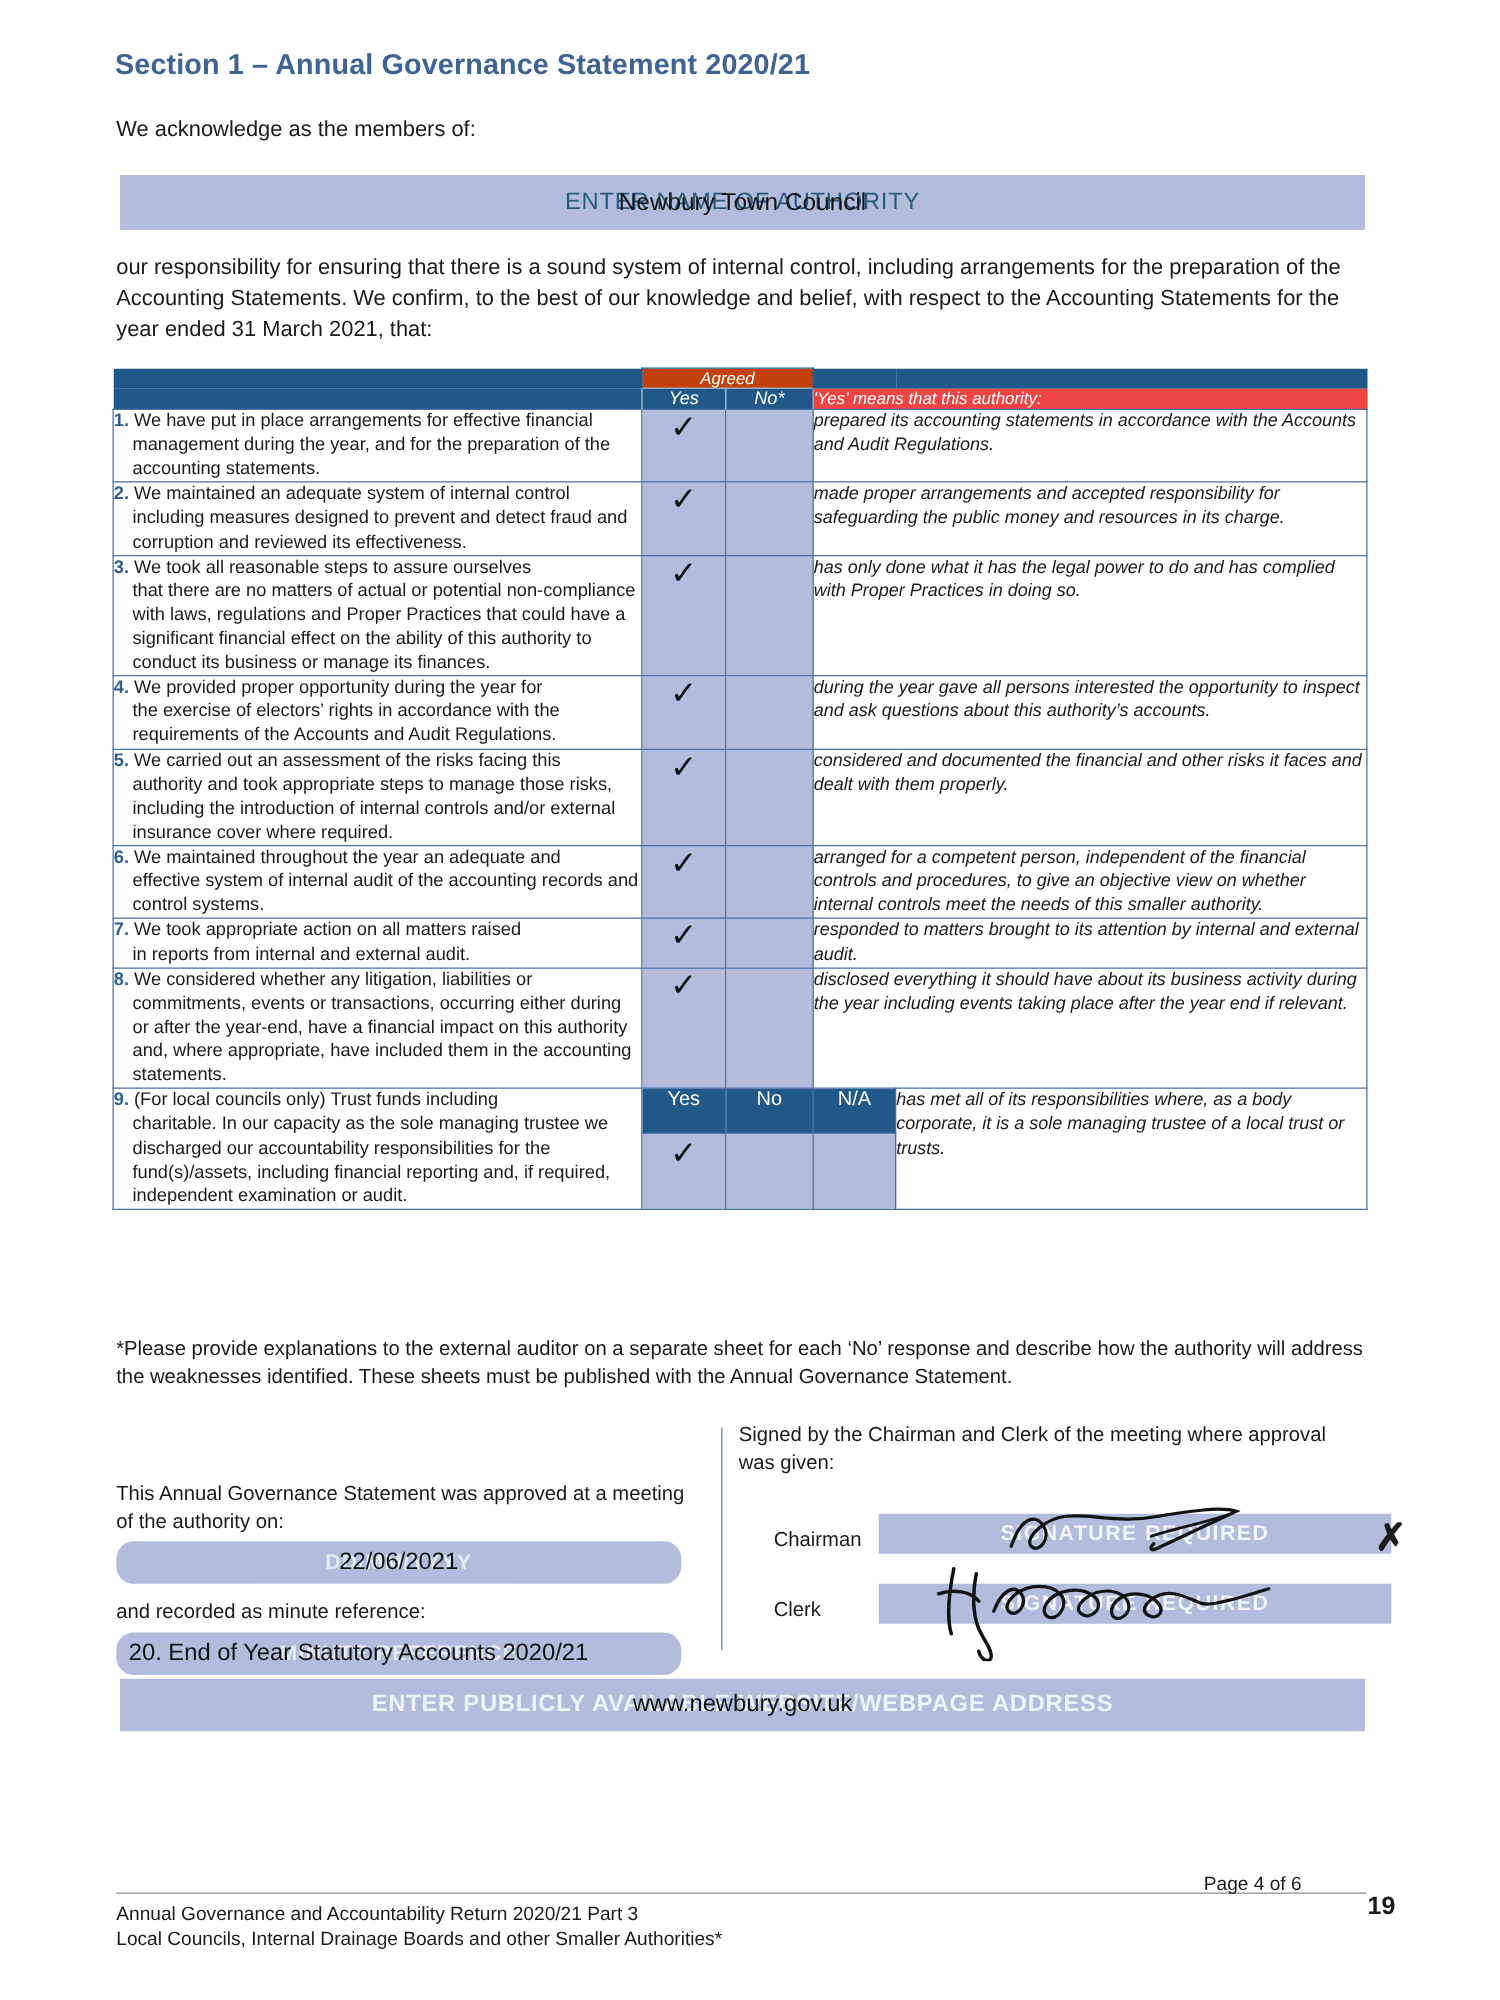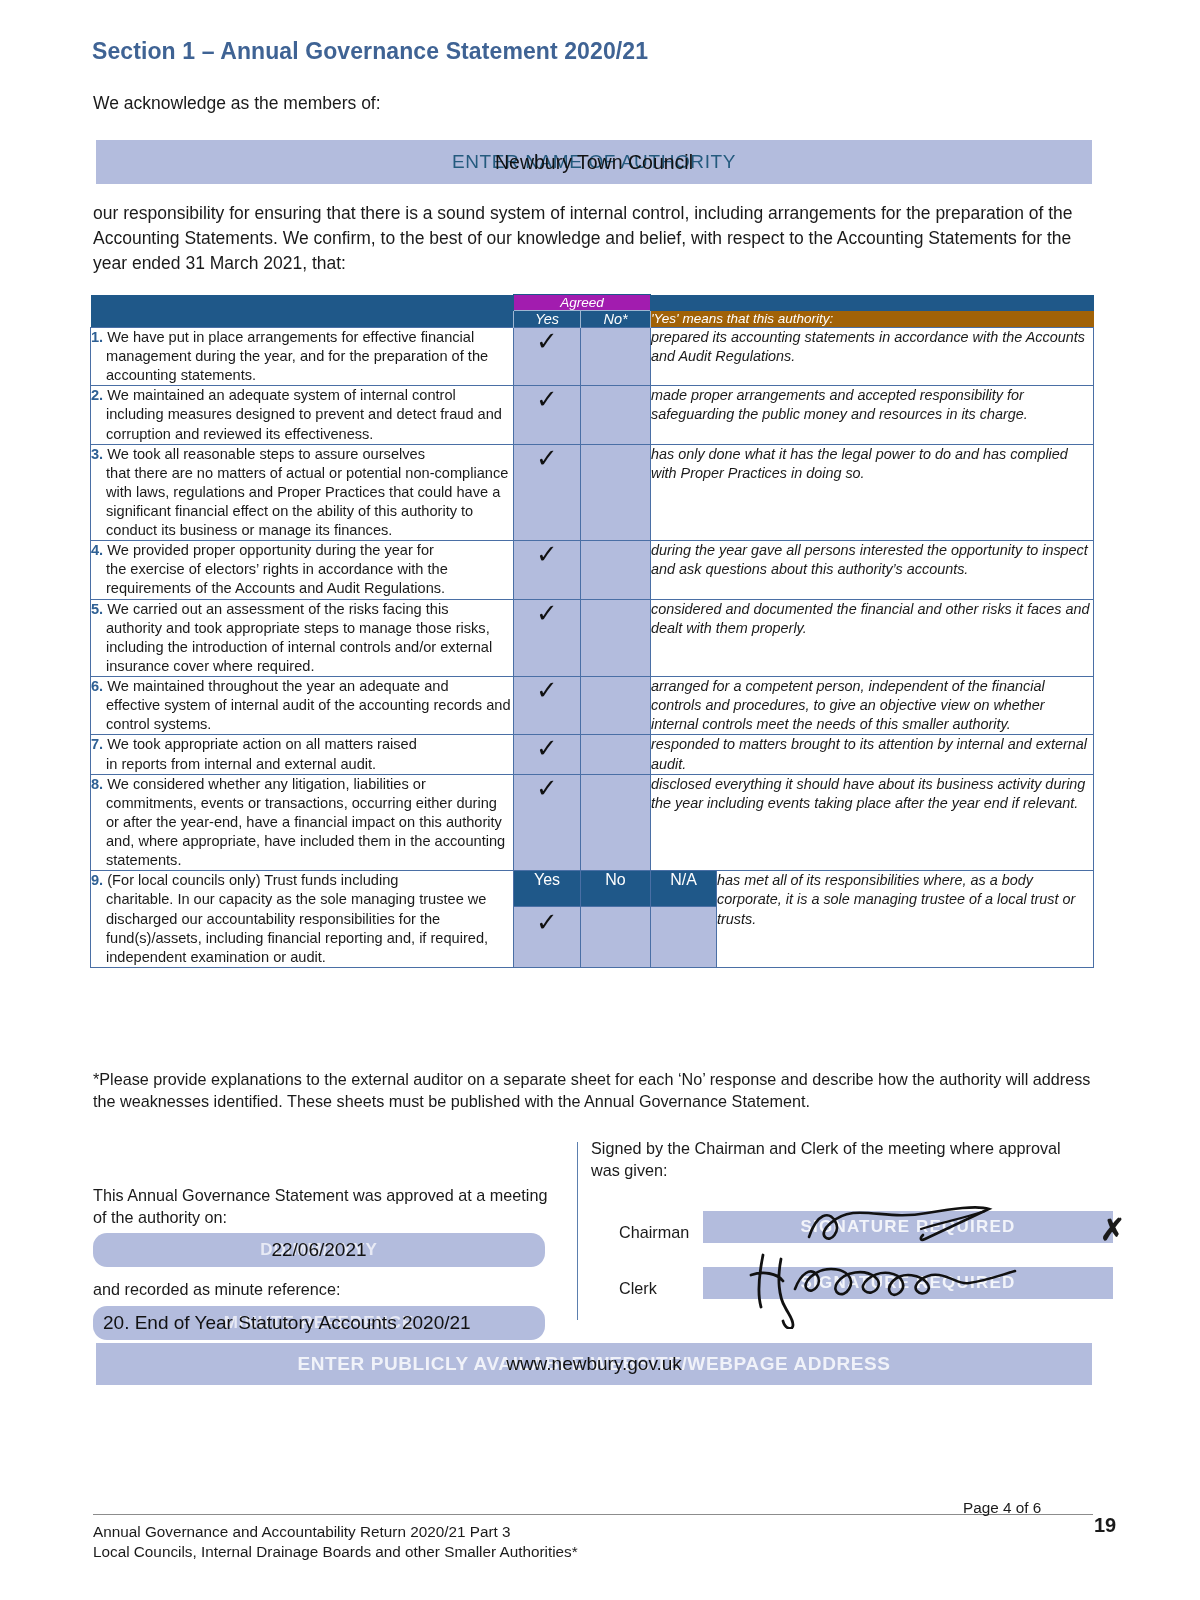--- a/index.html
+++ b/index.html
@@ -42,33 +42,33 @@
   }
 
   
   .agov-table{
     position:absolute;left:90px;top:278px;width:1003px;
     border-collapse:collapse;table-layout:fixed;
   }
   .agov-table td,.agov-table th{
     border:1px solid #4a6fa5;vertical-align:top;padding:0;
   }
-  .hdr-blue{background:#a21caf;color:#fff;border-color:#1f5889 !important;}
+  .hdr-blue{background:#c2410c;color:#fff;border-color:#1f5889 !important;}
   .hdr-agreed{
     text-align:center;font-style:italic;font-size:13.5px;
     padding:4px 0 2px;border-bottom:none !important;
   }
   .hdr-blank{border:none !important;background:#1f5889;}
   .hdr-yn{
     text-align:center;font-style:italic;font-size:14.5px;
     padding:3px 0 5px;background:#1f5889;color:#fff;
     border:1px solid #9fb6d2 !important;border-bottom:none !important;
   }
   .hdr-means{
-    font-style:italic;font-size:13.5px;color:#fff;background:#a16207;
+    font-style:italic;font-size:13.5px;color:#fff;background:#ef4444;
     padding:22px 0 5px 8px;border:none !important;
   }
 
   .q-cell{
     padding:7px 8px 8px 10px;font-size:14.6px;line-height:1.31;background:#fff;
   }
   .q-cell .num{color:#2f6094;font-weight:bold;}
   .q-cell .txt{display:inline;}
   .q-cell .ind{display:block;padding-left:15px;}
 

